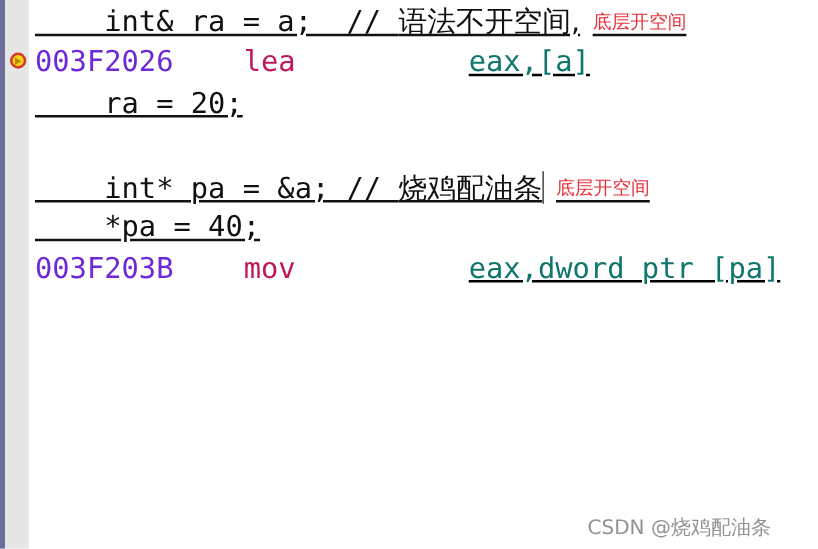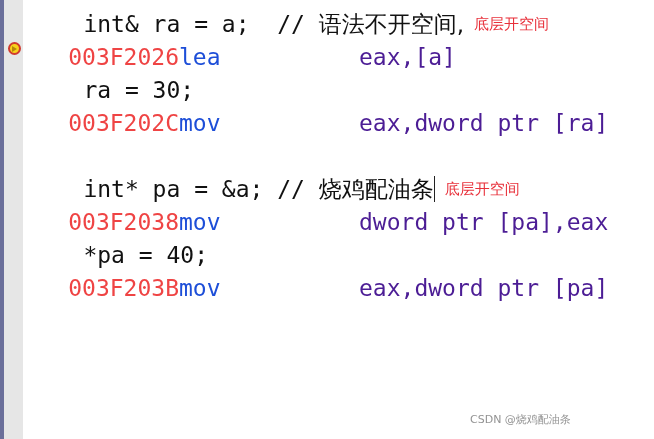--- a/index.html
+++ b/index.html
@@ -1,44 +1,42 @@
 <!DOCTYPE html>
 <html><head>
   <meta charset="utf-8">
   <style>
     html, body { margin:0; padding:0; }
     body { width:654px; height:439px; background:#ffffff; position:relative; overflow:hidden; }
     .leftbar { position:absolute; left:0; top:0; width:4px; height:439px; background:#6b6f9a; }
     .gutter { position:absolute; left:4px; top:0; width:19px; height:439px; background:#e6e6e6; }
     .code { position:absolute; left:28px; top:5px; right:0; font-family:"DejaVu Sans Mono", monospace; font-size:23px; }
-    .line { height:33px; line-height:38px; white-space:pre; position:relative; }
+    .line { height:33px; line-height:25px; white-space:pre; position:relative;text-decoration:underline; }
     .src { color:#111111; }
-    .addr { color:#ef4444; display:inline-block; width:151px;text-align:right; }
-    .mn { color:#1d4ed8; display:inline-block; width:180px; }
-    .op { color:#4c1d95; }
+    .addr { color:#6d28d9; display:inline-block; width:151px; }
+    .mn { color:#be185d; display:inline-block; width:180px;margin-left:16px; }
+    .op { color:#0f766e; }
     .cjk { font-family:"DejaVu Sans", sans-serif; }
     .note { font-family:"DejaVu Sans", sans-serif; color:#e8303a; font-size:15px; margin-left:10px; vertical-align:3px; }
     .caret { display:inline-block; width:1px; height:26px; background:#222; vertical-align:-5px; }
     .bp { position:absolute; left:8px; top:42px; width:13px; height:13px; border-radius:50%; background:#f7d21b; border:2px solid #d03a2f; box-sizing:border-box; }
     .bp::after { content:""; position:absolute; left:2px; top:2px; width:0; height:0; border-top:3px solid transparent; border-bottom:3px solid transparent; border-left:5px solid #b8860b; }
     .blank { height:33px; }
-    .wm { position:absolute; left:470px; top:412px; font-family:"DejaVu Sans", sans-serif; font-size:11px; color:rgba(110,110,110,0.75); }
+    .wm { position:absolute; left:470px; top:412px; font-family:"DejaVu Sans", sans-serif; font-size:16px; color:rgba(110,110,110,0.75); }
   </style>
 </head>
 <body>
 
 <div class="leftbar"></div>
 <div class="gutter"></div>
 <div class="bp"></div>
 
 <div class="code">
   <div class="line src"><span>    int&amp; ra = a;  // </span><span class="cjk">语法不开空间,</span><span class="note">底层开空间</span></div>
   <div class="line"><span class="addr">003F2026</span><span class="mn">lea</span><span class="op">eax,[a]</span></div>
-  <div class="line src"><span>    ra = 30;</span></div>
-  <div class="line"><span class="addr">003F202C</span><span class="mn">mov</span><span class="op">eax,dword ptr [ra]</span></div>
+  <div class="line src"><span>    ra = 20;</span></div>
   <div class="blank"></div>
   <div class="line src"><span>    int* pa = &amp;a; // </span><span class="cjk">烧鸡配油条</span><span class="caret"></span><span class="note">底层开空间</span></div>
-  <div class="line"><span class="addr">003F2038</span><span class="mn">mov</span><span class="op">dword ptr [pa],eax</span></div>
   <div class="line src"><span>    *pa = 40;</span></div>
   <div class="line"><span class="addr">003F203B</span><span class="mn">mov</span><span class="op">eax,dword ptr [pa]</span></div>
 </div>
 
 <div class="wm">CSDN @烧鸡配油条</div>
 
 </body></html>

